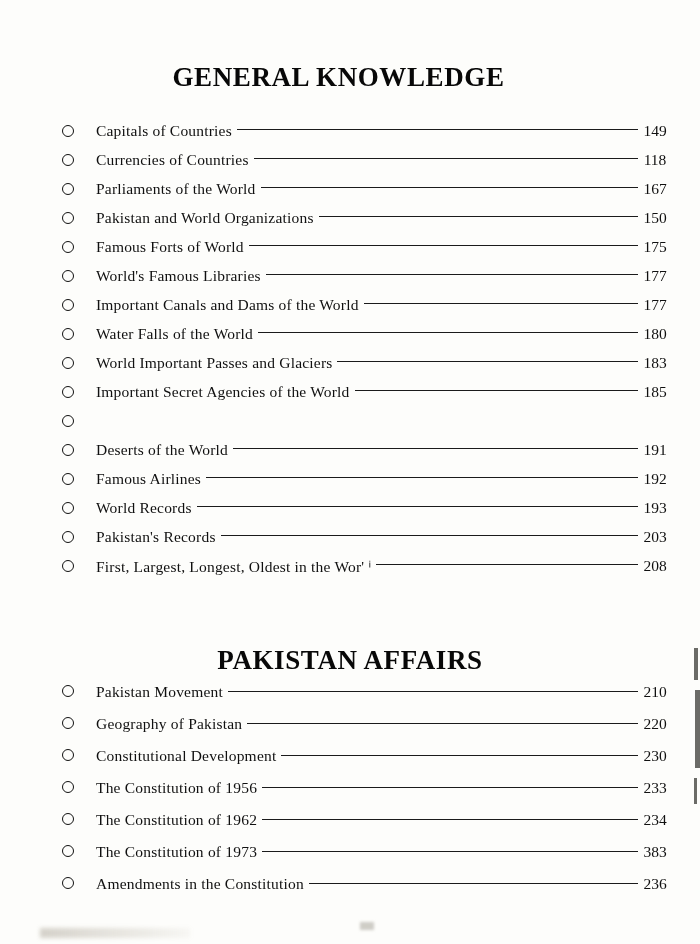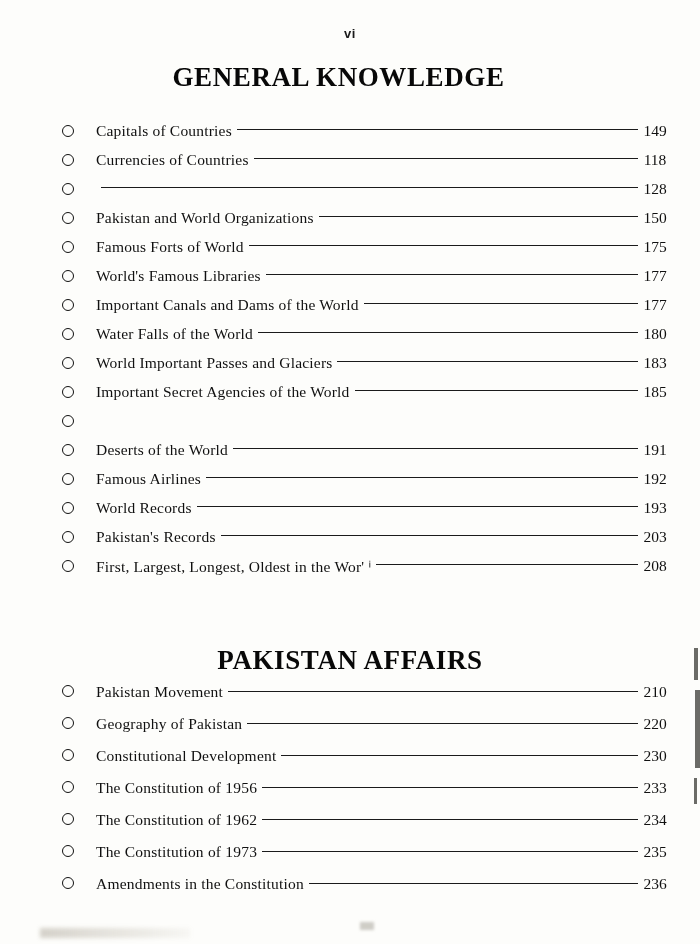--- a/index.html
+++ b/index.html
@@ -134,21 +134,20 @@
     height: 8px;
     background: rgba(120,115,100,0.35);
     filter: blur(1.5px);
   }
 </style>
 </head>
 <body>
 
 <div class="page">
 
-  <div class="page-number">vi</div>
 
   <div class="section-title" id="section-0-title">GENERAL KNOWLEDGE</div>
   <ul class="toc-list" id="section-0-list">
       <li class="toc-row">
         <span class="bullet"></span>
         <span class="entry">
           <span class="entry-title">Capitals of Countries</span>
           <span class="leader"></span>
           <span class="entry-page">149</span>
         </span>
@@ -157,22 +156,23 @@
         <span class="bullet"></span>
         <span class="entry">
           <span class="entry-title">Currencies of Countries</span>
           <span class="leader"></span>
           <span class="entry-page">118</span>
         </span>
       </li>
       <li class="toc-row">
         <span class="bullet"></span>
         <span class="entry">
-          <span class="leader"></span>
-          <span class="entry-page">128</span>
+          <span class="entry-title">Parliaments of the World</span>
+          <span class="leader"></span>
+          <span class="entry-page">167</span>
         </span>
       </li>
       <li class="toc-row">
         <span class="bullet"></span>
         <span class="entry">
           <span class="entry-title">Pakistan and World Organizations</span>
           <span class="leader"></span>
           <span class="entry-page">150</span>
         </span>
       </li>
@@ -309,21 +309,21 @@
           <span class="entry-title">The Constitution of 1962</span>
           <span class="leader"></span>
           <span class="entry-page">234</span>
         </span>
       </li>
       <li class="toc-row">
         <span class="bullet"></span>
         <span class="entry">
           <span class="entry-title">The Constitution of 1973</span>
           <span class="leader"></span>
-          <span class="entry-page">235</span>
+          <span class="entry-page">383</span>
         </span>
       </li>
       <li class="toc-row">
         <span class="bullet"></span>
         <span class="entry">
           <span class="entry-title">Amendments in the Constitution</span>
           <span class="leader"></span>
           <span class="entry-page">236</span>
         </span>
       </li>

